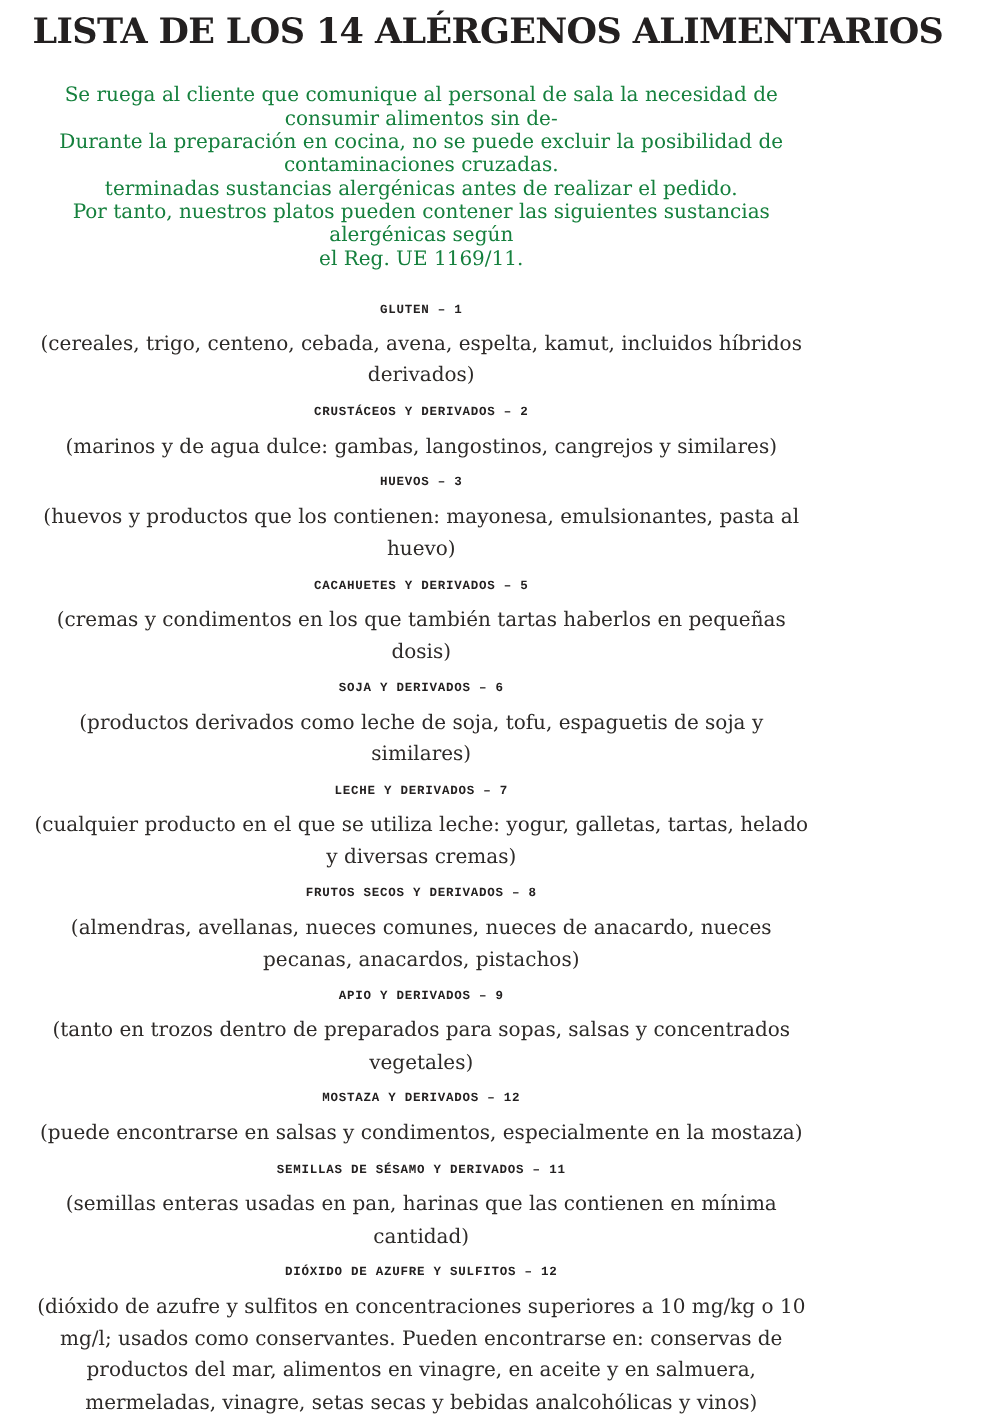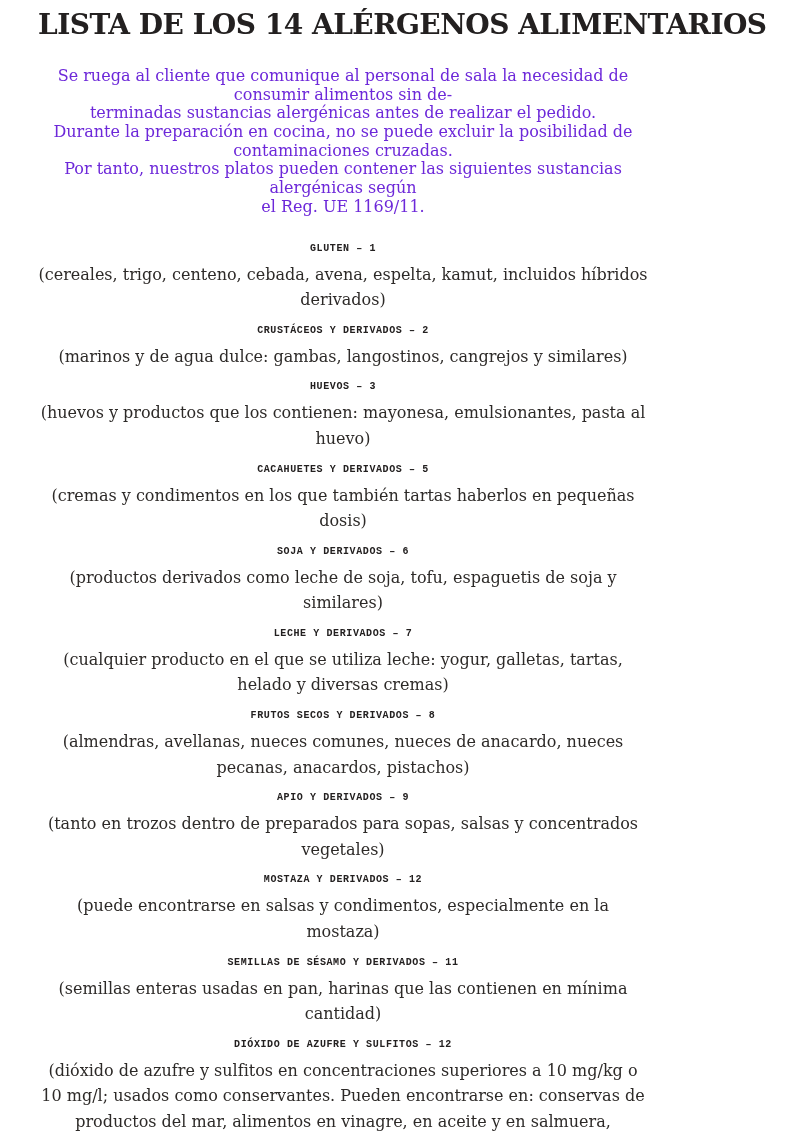--- a/index.html
+++ b/index.html
@@ -12,37 +12,37 @@
     width: 800px;
     height: 1132px;
     font-family: "DejaVu Serif", "Liberation Serif", serif;
     color: #2d2a28;
     overflow: hidden;
   }
   .page {
     box-sizing: border-box;
     width: 686px;
     height: 1132px;
-    padding: 6px 38px 0 38px;
+    padding: 6px 38px 0 26px;
     text-align: center;
   }
   .doc-title {
     font-size: 28px;
     font-weight: 800;
     letter-spacing: -0.5px;
     color: #232020;
     margin: 4px 0 26px 0;
     line-height: 1.1;
     white-space: nowrap;
   }
   .intro {
     font-size: 16px;
     line-height: 1.17;
     margin: 0 0 26px 0;
-    color: #6d28d9;
+    color: #15803d;
   }
   .intro .line { display: block; }
   .allergen-heading {
     font-size: 10px;
     font-weight: 700;
     letter-spacing: 0.6px;
     color: #232020;
     margin: 0 0 8px 0;
     line-height: 1.1;
     font-family: Liberation Mono, monospace;
@@ -57,22 +57,22 @@
 </style>
 </head>
 <body style="color: rgb(45, 42, 40); background: rgb(255, 255, 255);">
 
 <div class="page">
 
   <h1 class="doc-title" style="color: rgb(35, 32, 32);">LISTA DE LOS 14 ALÉRGENOS ALIMENTARIOS</h1>
 
   <p class="intro">
     <span class="line">Se ruega al cliente que comunique al personal de sala la necesidad de consumir alimentos sin de-</span>
+    <span class="line">Durante la preparación en cocina, no se puede excluir la posibilidad de contaminaciones cruzadas.</span>
     <span class="line">terminadas sustancias alergénicas antes de realizar el pedido.</span>
-    <span class="line">Durante la preparación en cocina, no se puede excluir la posibilidad de contaminaciones cruzadas.</span>
     <span class="line">Por tanto, nuestros platos pueden contener las siguientes sustancias alergénicas según</span>
     <span class="line">el Reg. UE 1169/11.</span>
   </p>
 
   <section class="allergen">
     <h3 class="allergen-heading">GLUTEN – 1</h3>
     <p class="allergen-desc">(cereales, trigo, centeno, cebada, avena, espelta, kamut, incluidos híbridos derivados)</p>
   </section>
 
   <section class="allergen">

